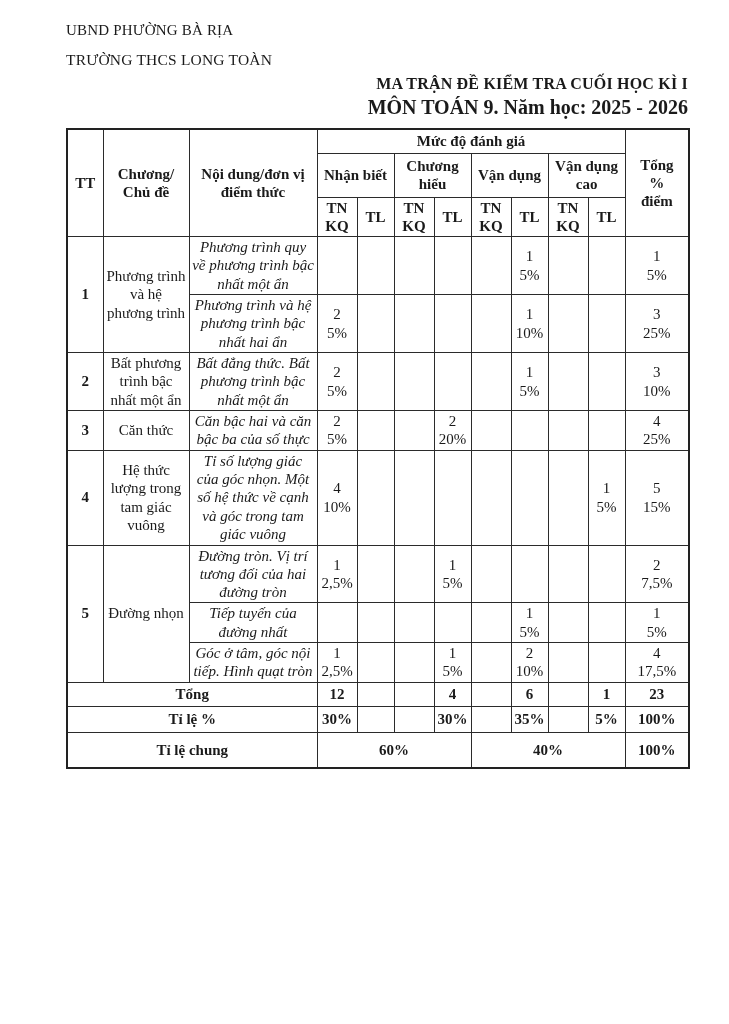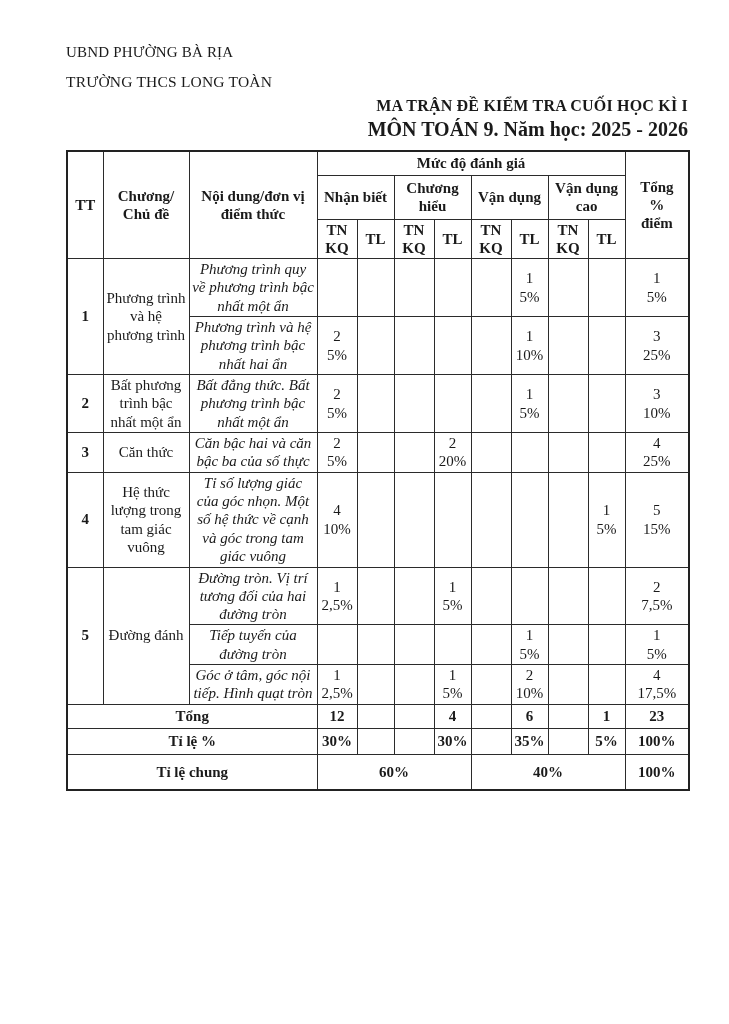--- a/index.html
+++ b/index.html
@@ -3,21 +3,21 @@
 <meta charset="utf-8">
 <style>
   html,body { margin:0; padding:0; }
   body {
     width:729px; height:1024px;
     background:#ffffff;
     font-family:"Liberation Serif", serif;
     color:#1a1a1a;
     -webkit-font-smoothing:antialiased;
   }
-  .page { padding:44px 40px 0 66px; }
+  .page { padding:22px 40px 0 66px; }
 
   .org-line1 { font-size:15px; letter-spacing:0.2px; }
   .org-line2 { font-size:15.5px; font-weight:normal; margin-top:12px; letter-spacing:0.2px; }
   .title-block { width:622px; text-align:right; margin-top:6px; }
   .doc-title { font-size:16px; font-weight:bold; letter-spacing:0.2px; }
   .doc-subtitle { font-size:20px; font-weight:bold; margin-top:3px; }
 
   table.matrix {
     border-collapse:collapse;
     table-layout:fixed;
@@ -180,37 +180,37 @@
       <td></td>
       <td></td>
       <td>1
 5%</td>
       <td>5
 15%</td>
     </tr>
 
     <tr style="height:56px">
       <td class="tt-cell" rowspan="3">5</td>
-      <td class="chapter-cell" rowspan="3">Đường đánh</td>
+      <td class="chapter-cell" rowspan="3">Đường nhọn</td>
       <td class="content-cell">Đường tròn. Vị trí tương đối của hai đường tròn</td>
       <td>1
 2,5%</td>
       <td></td>
       <td></td>
       <td>1
 5%</td>
       <td></td>
       <td></td>
       <td></td>
       <td></td>
       <td>2
 7,5%</td>
     </tr>
     <tr style="height:36px">
-      <td class="content-cell">Tiếp tuyến của đường tròn</td>
+      <td class="content-cell">Tiếp tuyến của đường nhất</td>
       <td></td>
       <td></td>
       <td></td>
       <td></td>
       <td></td>
       <td>1
 5%</td>
       <td></td>
       <td></td>
       <td>1

